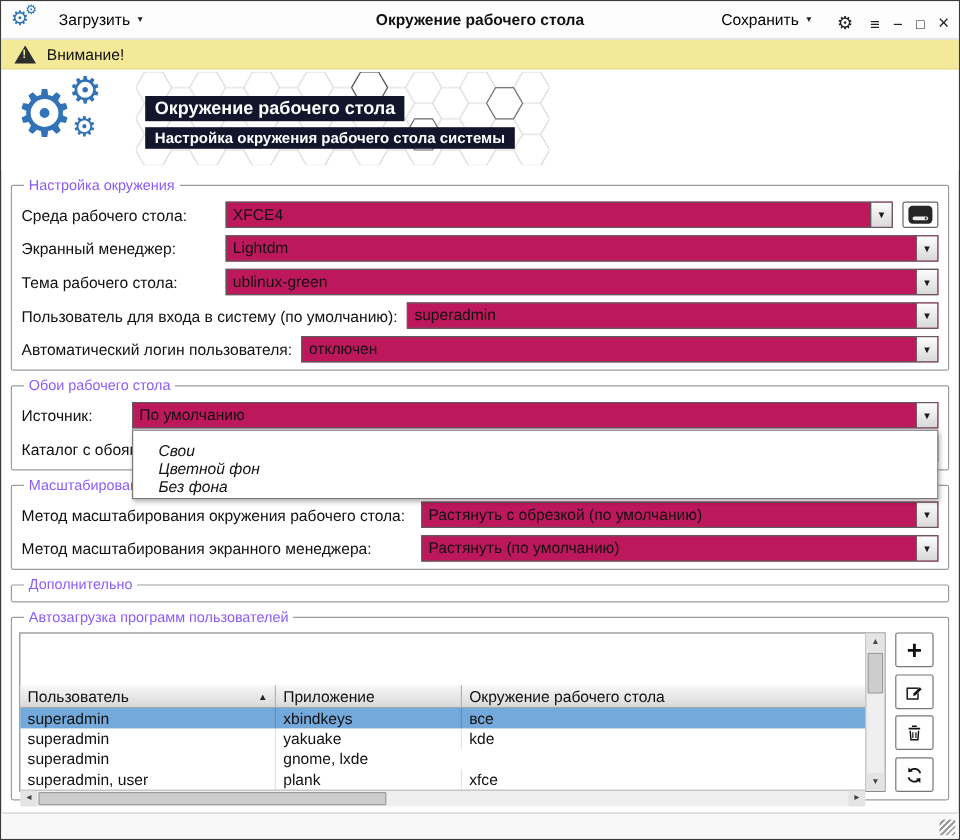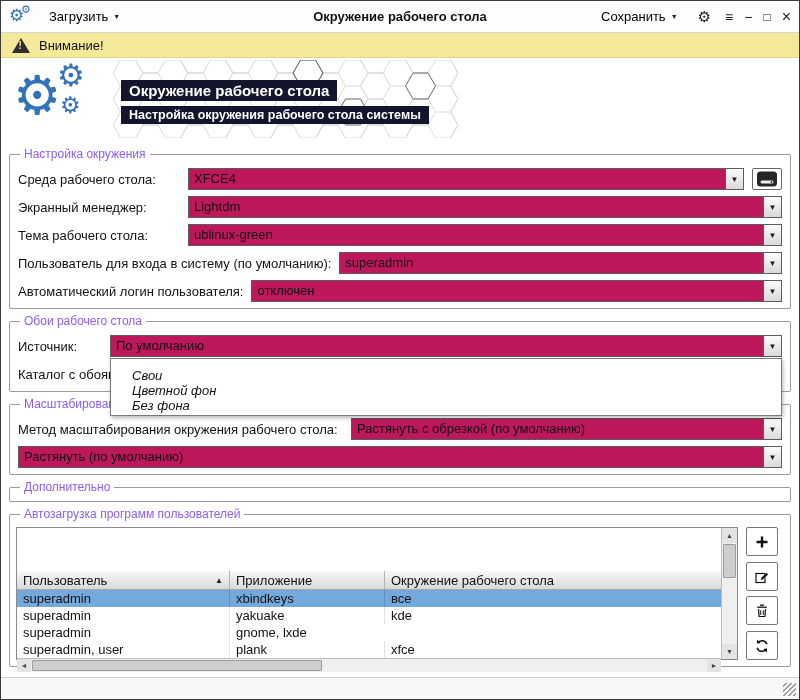--- a/index.html
+++ b/index.html
@@ -20,21 +20,21 @@
     background: #fdfdfd; border-bottom: 1px solid #d6d6d6;
     display: flex; align-items: center; padding: 0 8px; gap: 10px;
     position: relative;
   }
   .appicon { position: relative; width: 24px; height: 22px; color:#2f74b8; flex:0 0 24px;}
   .appicon .ga { position:absolute; left:0; top:1px; font-size:17px; line-height:1; }
   .appicon .gb { position:absolute; left:12px; top:-2px; font-size:11px; line-height:1; }
   .tb-btn { display:flex; align-items:center; gap:5px; padding:4px 6px; cursor:default; background:transparent; border:none; font-size:13px; font-family:inherit; }
   .tb-btn .caret { font-size:7px; color:#222; }
   .tb-title { position:absolute; left:50%; transform:translateX(-50%); font-weight:bold; font-size:13px; white-space:nowrap; }
-  .tb-right { margin-left:auto; display:flex; align-items:center; gap:14px; }
+  .tb-right { margin-left:auto; display:flex; align-items:flex-end; gap:14px; }
   .winctl { display:flex; align-items:center; gap:11px; }
   .winctl span { font-size:14px; line-height:1; color:#222; }
   .gearbtn { font-size:15px; color:#222; }
 
   
   .warnbar {
     height: 25px; flex: 0 0 25px;
     background: #f3e998; border-bottom: 1px solid #e0d684;
     display: flex; align-items: center; gap: 9px; padding: 0 11px;
   }
@@ -260,20 +260,21 @@
 
       <div class="row">
         <label class="lblm">Метод масштабирования окружения рабочего стола:</label>
         <div class="combo">
           <span class="val">Растянуть с обрезкой (по умолчанию)</span>
           <span class="arrow">▼</span>
         </div>
       </div>
 
       <div class="row">
+        <label class="lblm">Метод масштабирования экранного менеджера:</label>
         <div class="combo">
           <span class="val">Растянуть (по умолчанию)</span>
           <span class="arrow">▼</span>
         </div>
       </div>
     </fieldset>
 
     <fieldset class="group">
       <legend>Дополнительно</legend>
     </fieldset>

